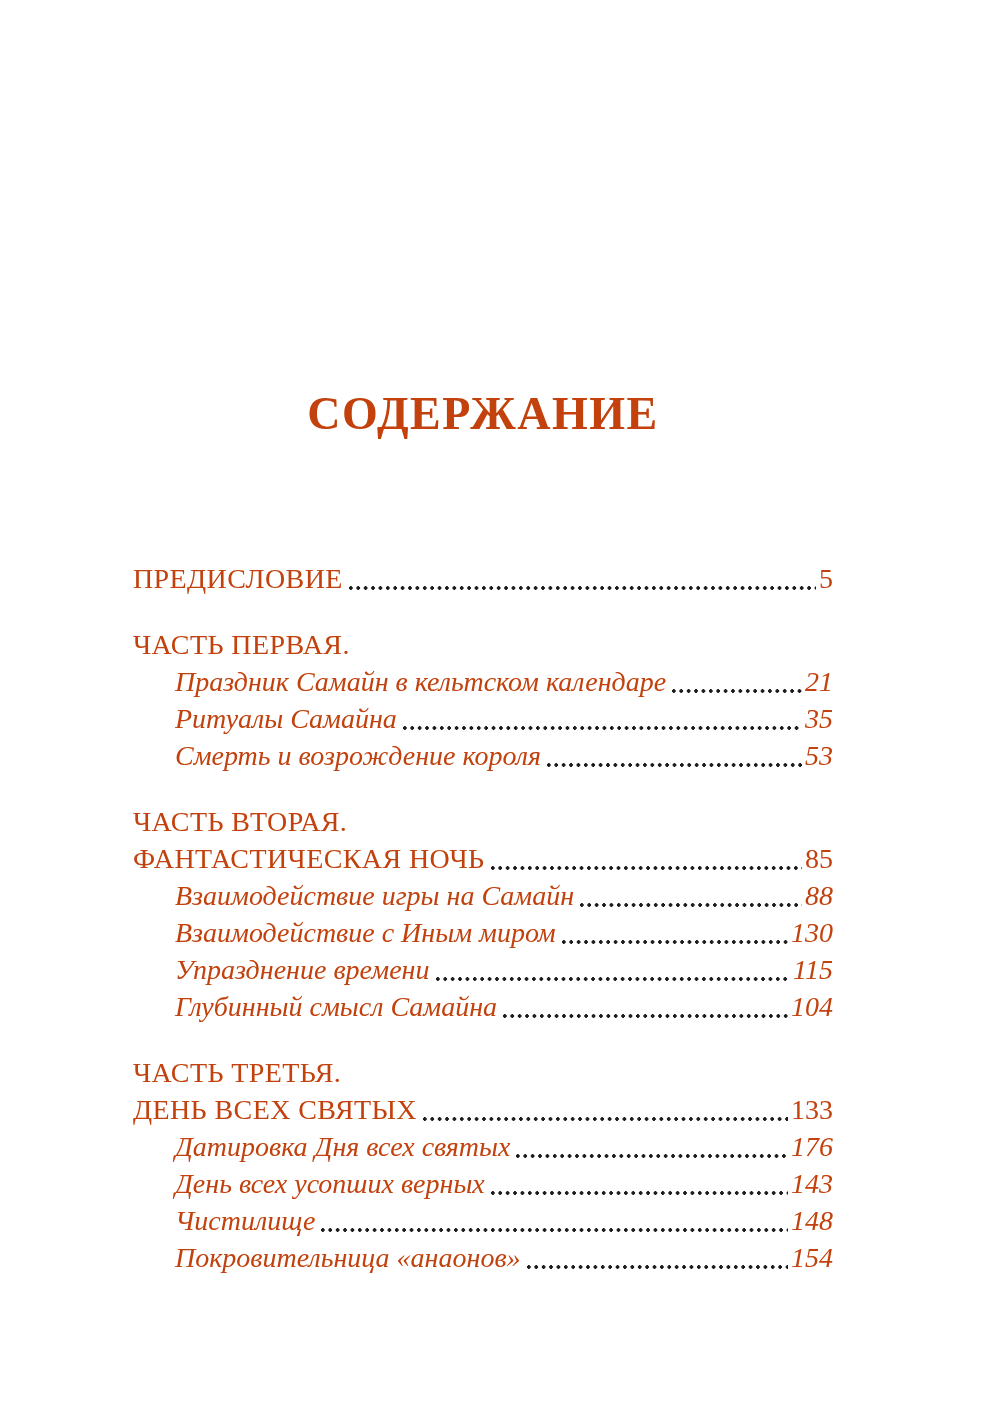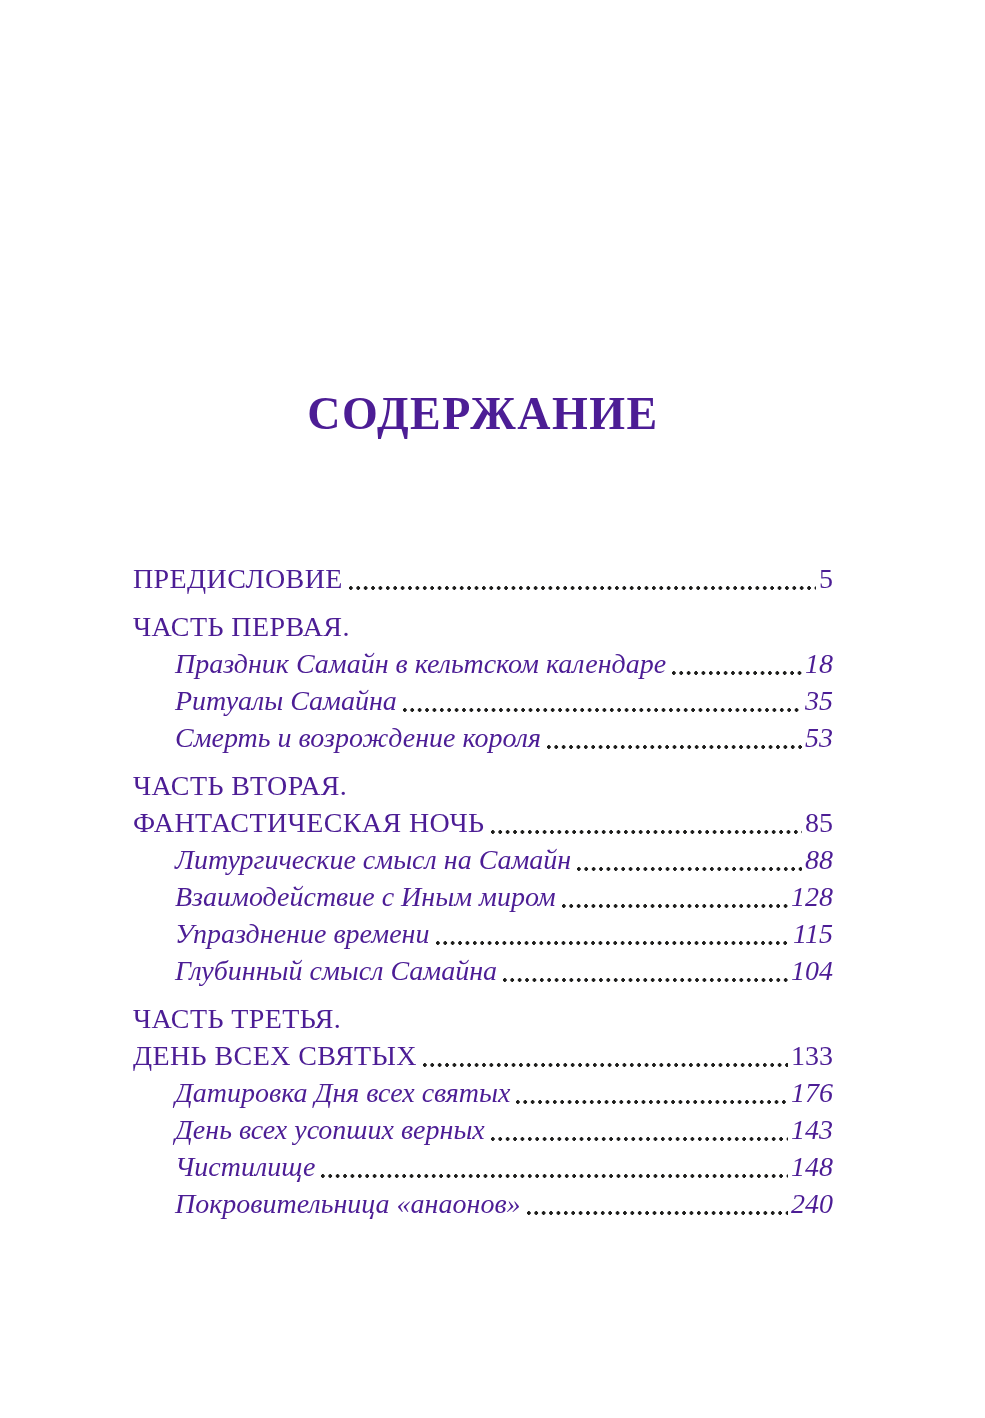--- a/index.html
+++ b/index.html
@@ -5,40 +5,40 @@
   html, body { margin: 0; padding: 0; background: #e8e8e8; }
   .page {
     position: relative;
     width: 985px;
     height: 1418px;
     margin: 0 auto;
     background: #ffffff;
     box-sizing: border-box;
     padding: 358px 152px 0 133px;
     font-family: "Liberation Serif", "DejaVu Serif", serif;
-    color: #4c1d95;
+    color: #c2410c;
     overflow: hidden;
   }
   .doc-title {
     font-size: 46px;
     line-height: 50px;
     font-weight: 700;
     text-align: center;
     letter-spacing: 1.5px;
   }
   .toc { margin-top: 121px; }
   .row {
     display: flex;
     align-items: baseline;
     font-size: 28px;
     line-height: 37px;
     white-space: nowrap;
   }
   .caps { letter-spacing: 0.4px; }
-  .group { margin-top: 11px; }
+  .group { margin-top: 29px; }
   .sub { padding-left: 42px; font-style: italic; justify-content: center; }
   .dots {
     flex: 1 1 auto;
     align-self: flex-end;
     height: 4px;
     margin: 0 3px 7px 6px;
     background-image: radial-gradient(circle at 1.8px 2px, #1d1d1b 1.6px, rgba(0,0,0,0) 2.05px);
     background-size: 7.4px 4px;
     background-repeat: repeat-x;
     background-position: left bottom;
@@ -61,21 +61,21 @@
       <span class="num">5</span>
     </div>
 
     <div class="group">
       <div class="row">
         <span class="caps">ЧАСТЬ ПЕРВАЯ.</span>
       </div>
       <div class="row sub">
         <span>Праздник Самайн в кельтском календаре</span>
         <span class="dots"></span>
-        <span class="num">18</span>
+        <span class="num">21</span>
       </div>
       <div class="row sub">
         <span>Ритуалы Самайна</span>
         <span class="dots"></span>
         <span class="num">35</span>
       </div>
       <div class="row sub">
         <span>Смерть и возрождение короля</span>
         <span class="dots"></span>
         <span class="num">53</span>
@@ -85,28 +85,28 @@
     <div class="group">
       <div class="row">
         <span class="caps">ЧАСТЬ ВТОРАЯ.</span>
       </div>
       <div class="row">
         <span class="caps">ФАНТАСТИЧЕСКАЯ НОЧЬ</span>
         <span class="dots"></span>
         <span class="num">85</span>
       </div>
       <div class="row sub">
-        <span>Литургические смысл на Самайн</span>
+        <span>Взаимодействие игры на Самайн</span>
         <span class="dots"></span>
         <span class="num">88</span>
       </div>
       <div class="row sub">
         <span>Взаимодействие с Иным миром</span>
         <span class="dots"></span>
-        <span class="num">128</span>
+        <span class="num">130</span>
       </div>
       <div class="row sub">
         <span>Упразднение времени</span>
         <span class="dots"></span>
         <span class="num">115</span>
       </div>
       <div class="row sub">
         <span>Глубинный смысл Самайна</span>
         <span class="dots"></span>
         <span class="num">104</span>
@@ -133,18 +133,18 @@
         <span class="num">143</span>
       </div>
       <div class="row sub">
         <span>Чистилище</span>
         <span class="dots"></span>
         <span class="num">148</span>
       </div>
       <div class="row sub">
         <span>Покровительница «анаонов»</span>
         <span class="dots"></span>
-        <span class="num">240</span>
+        <span class="num">154</span>
       </div>
     </div>
 
   </div>
 </div>
 
 </body></html>

